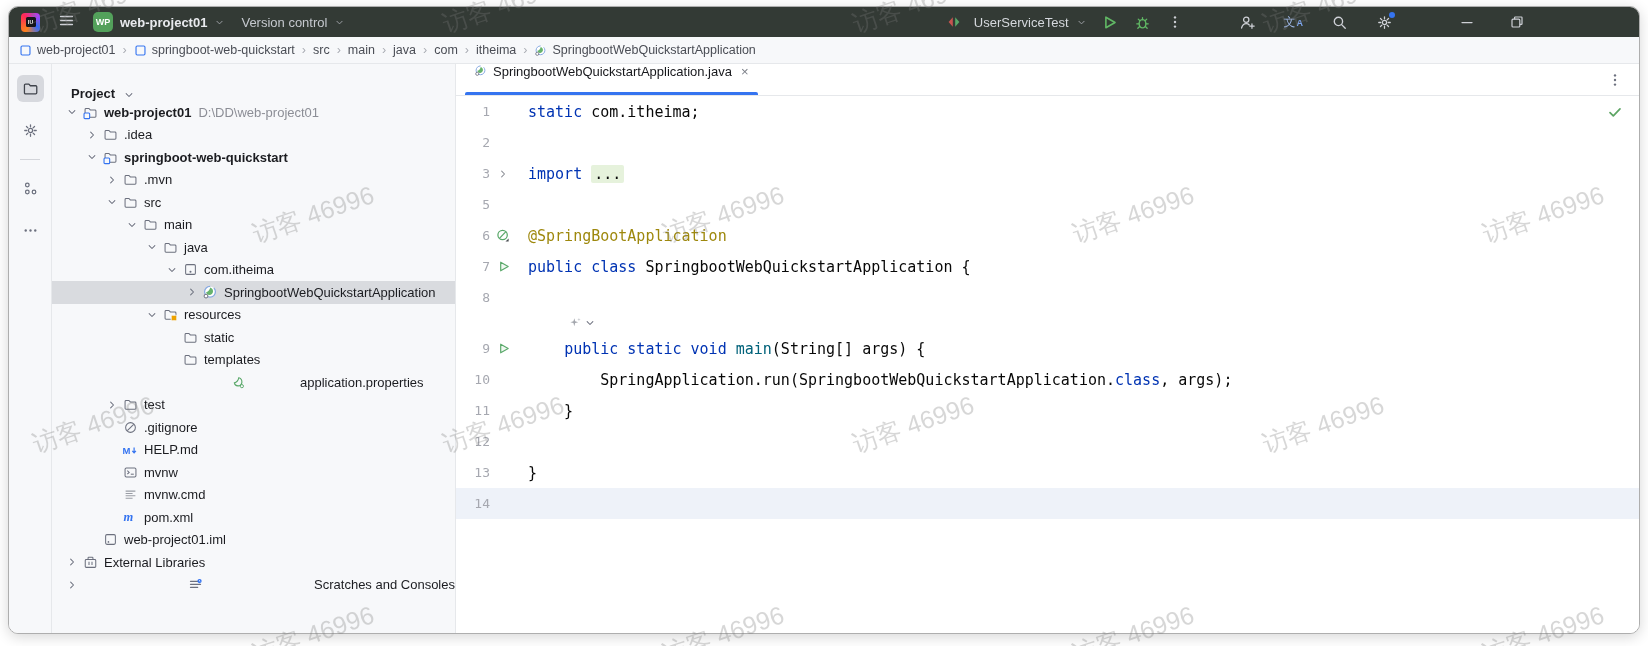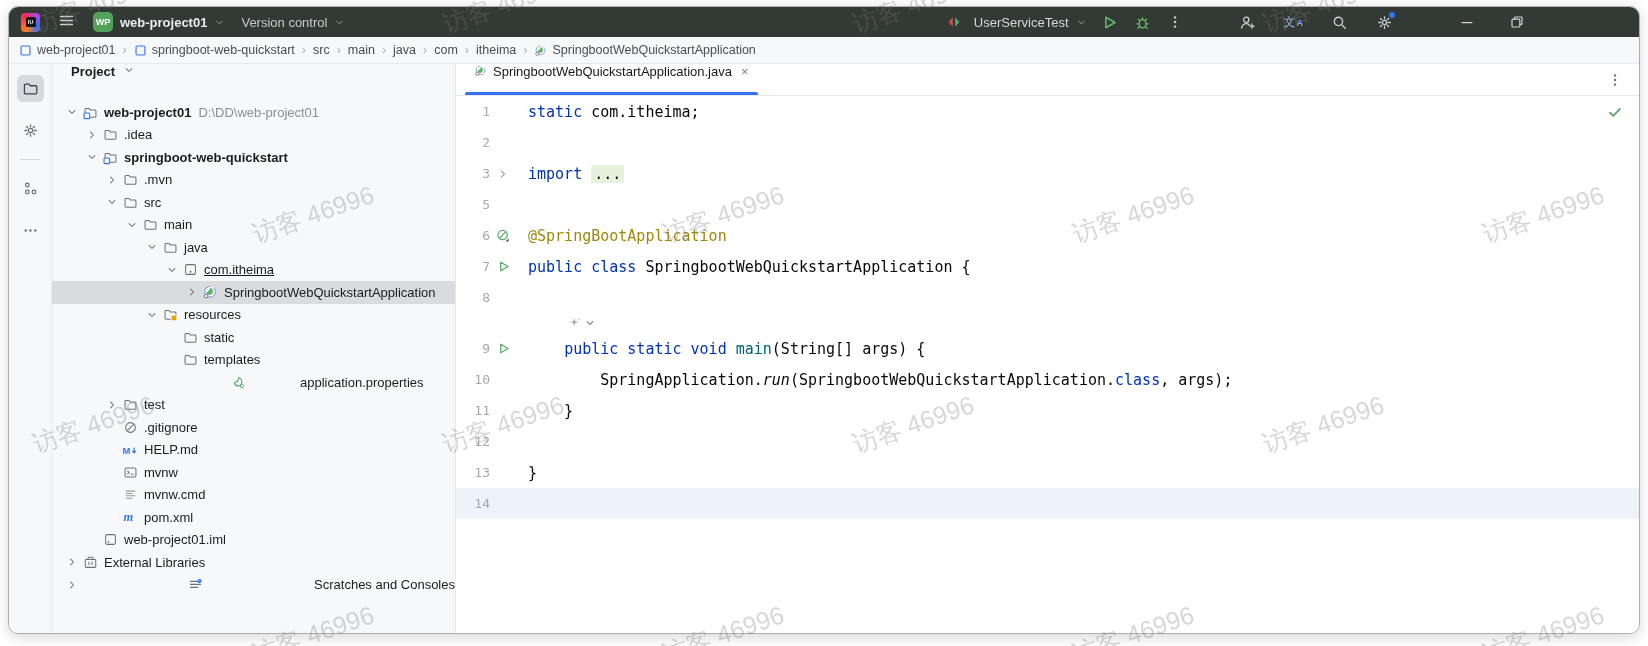--- a/index.html
+++ b/index.html
@@ -40,21 +40,21 @@
   .bc-ic{display:inline-flex}.bc-ic svg{width:13px;height:13px}
   
   .main{flex:1;display:flex;min-height:0}
   .stripe{flex:0 0 43px;background:#f7f8fa;border-right:1px solid #e6e8eb;display:flex;
     flex-direction:column;align-items:center;padding-top:11px;gap:15px;color:#6c707e}
   .sicon{width:27px;height:27px;border-radius:6px;display:flex;align-items:center;justify-content:center;cursor:pointer}
   .sicon.active{background:#d7d9de;color:#3f434b}
   .sdivider{width:20px;height:1px;background:#d3d5da}
   
   .panel{flex:0 0 404px;background:#f7f8fa;border-right:1px solid #e6e8eb;display:flex;flex-direction:column;overflow:hidden}
-  .panel-header{flex:0 0 37px;display:flex;align-items:flex-start;gap:8px;padding-left:19px;
+  .panel-header{flex:0 0 37px;display:flex;align-items:flex-end;gap:8px;padding-left:19px;
     font-size:13px;font-weight:bold;color:#1b1c20}
   .tree{flex:1;overflow:hidden;font-size:13px;color:#1b1c20}
   .trow{height:22.5px;display:flex;align-items:center;white-space:nowrap;cursor:pointer}
   .trow.sel{background:#d9dbdf}
   .tchev{flex:0 0 19px;display:inline-flex;justify-content:center;align-items:center}
   .ticon{flex:0 0 18px;display:inline-flex;justify-content:center;align-items:center;margin-right:5px}
   .tlabel.b{font-weight:bold}
   .tsuffix{color:#8c8e96;margin-left:7px}
   
   .editor{flex:1;display:flex;flex-direction:column;background:#fff;min-width:0}
@@ -65,21 +65,21 @@
   .tab::after{content:"";position:absolute;left:1px;right:1px;bottom:0;height:3px;background:#3574f0;border-radius:2px 2px 0 0}
   .tab-close{color:#7a7e87;font-size:13px;margin-left:3px}
   .tab-kebab{position:absolute;right:16px;color:#6c707e;display:flex;cursor:pointer}
   .codearea{flex:1;position:relative;font-family:"DejaVu Sans Mono",monospace;font-size:15px;overflow:hidden}
   .cline{height:31px;display:flex;align-items:center}
   .cline.caret{background:#eef2f9}
   .lnum{flex:0 0 34px;text-align:right;color:#a6a8b0;font-size:13px}
   .lgut{flex:0 0 26px;display:flex;justify-content:center;align-items:center}
   .lcode{white-space:pre;color:#080808;margin-left:12px}
   .tok-kw{color:#0033b3}.tok-ann{color:#9e880d}.tok-decl{color:#00627a}
-  .tok-it{font-style:italic}.tok-pl{color:#080808}
+  .tok-it{}.tok-pl{color:#080808}
   .tok-fold{background:#e6f2dc;border-radius:2px;padding:0 3px}
   .cinlay{height:20px;display:flex;align-items:center;padding-left:112px;color:#a7aab1}
   .inlay-ic{display:inline-flex;align-items:center;gap:2px;cursor:pointer}
   .insp-check{position:absolute;top:8px;right:16px;display:flex}
   
   #watermarks{position:absolute;inset:0;z-index:40;pointer-events:none}
   .wm{position:absolute;font-size:25px;color:rgba(122,122,122,.30);transform:rotate(-19deg);
     white-space:nowrap;font-family:"Liberation Sans",sans-serif}
 </style>
 </head>
@@ -394,21 +394,21 @@
                 <path d="M4.2 6.2l3.8 3.8 3.8-3.8" fill="none" stroke="#6C707E" stroke-width="1.4" stroke-linecap="round" stroke-linejoin="round"></path>
               </svg>
             </span>
             <span class="ticon">
               <svg xmlns="http://www.w3.org/2000/svg" width="15" height="15" viewBox="0 0 16 16">
                 <path d="M2.2 4.7c0-.55.45-1 1-1h3.1l1.5 1.6h5c.55 0 1 .45 1 1v5.8c0 .55-.45 1-1 1H3.2c-.55 0-1-.45-1-1z" fill="none" stroke="#6C707E" stroke-width="1.1"></path>
               </svg>
             </span>
             <span class="tlabel">java</span>
           </div>
-          <div class="trow" style="padding-left: 110px; text-decoration: underline;">
+          <div class="trow" style="padding-left: 110px;">
             <span class="tchev">
               <svg xmlns="http://www.w3.org/2000/svg" width="12" height="12" viewBox="0 0 16 16">
                 <path d="M4.2 6.2l3.8 3.8 3.8-3.8" fill="none" stroke="#6C707E" stroke-width="1.4" stroke-linecap="round" stroke-linejoin="round"></path>
               </svg>
             </span>
             <span class="ticon">
               <svg xmlns="http://www.w3.org/2000/svg" width="15" height="15" viewBox="0 0 16 16">
                 <rect x="2.8" y="2.8" width="10.4" height="10.4" rx="1.2" fill="none" stroke="#6C707E" stroke-width="1.1"></rect>
                 <circle cx="8" cy="10.4" r="1.1" fill="#6C707E"></circle>
               </svg>

